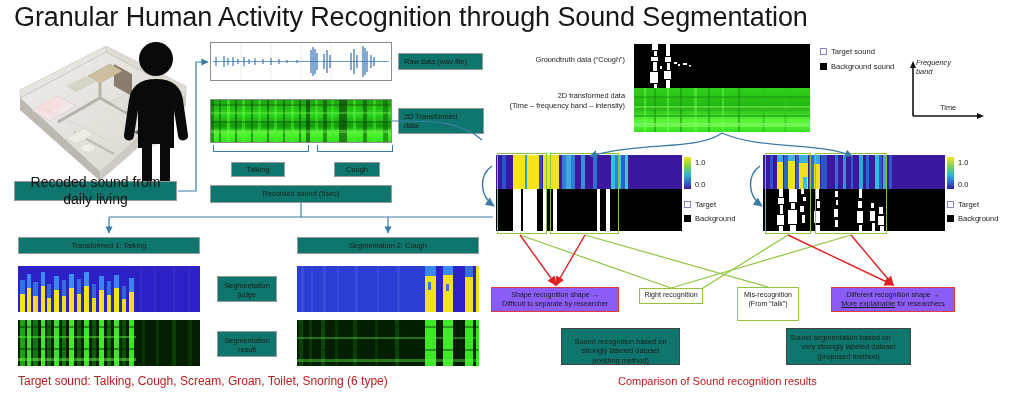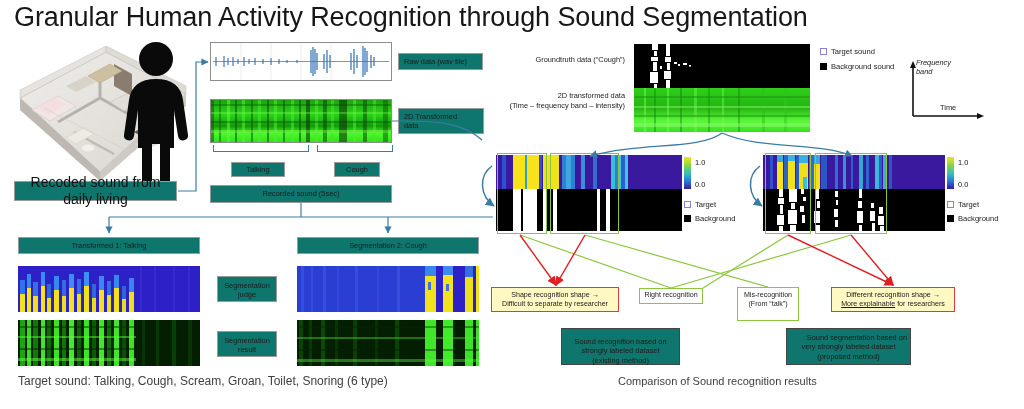--- a/index.html
+++ b/index.html
@@ -7,29 +7,29 @@
        font-family:"Liberation Sans",sans-serif;color:#111;}
   .abs{position:absolute;}
   
   #page-title{left:14px;top:2px;font-size:27px;letter-spacing:-0.1px;color:#171717;white-space:nowrap;}
   
   .lbox{box-sizing:border-box;border:1px solid #9a9a9a;background:#0f766e;
         display:flex;align-items:center;justify-content:center;text-align:center;
         font-size:7.4px;line-height:1.25;color:#1b1b1b;padding:1px 3px;}
   .lbox.big{font-size:14px;color:#111;}
   .lbox.lft{justify-content:flex-start;padding-left:5px;text-align:left;}
-  .rbox{box-sizing:border-box;border:1.3px solid #e03a3a;background:#fef9c3;
+  .rbox{box-sizing:border-box;border:1.3px solid #e03a3a;background:#8b5cf6;
         display:flex;align-items:center;justify-content:center;text-align:center;
         font-size:7.1px;line-height:1.3;color:#1b1b1b;padding:1px 3px;}
   .gbox{box-sizing:border-box;border:1.3px solid #8cc63e;background:#fff;
         display:flex;align-items:center;justify-content:center;text-align:center;
         font-size:7.1px;line-height:1.3;color:#1b1b1b;padding:1px 3px;}
   .plain{font-size:7.4px;line-height:1.3;color:#1b1b1b;}
   .plain.r{text-align:right;}
-  .cap{font-size:12px;color:#404040;}
+  .cap{font-size:12px;color:#b91c1c;}
   .cap.small{font-size:11px;}
   
   #room{left:14px;top:46px;width:175px;height:135px;}
   
   #person{left:120px;top:40px;width:72px;height:148px;}
   
   .spec{box-sizing:border-box;position:absolute;overflow:hidden;}
   .specbord{border:1px solid #8c8c8c;}
   
   .brk{position:absolute;border:1.1px solid #3a7ca5;border-top:none;height:6px;}
@@ -588,21 +588,21 @@
     <span style="text-decoration:underline">More explainable</span><span> for researchers</span>
   </div>
 </div>
 
 <div class="abs lbox" style="left:561px;top:328px;width:119px;height:37px;display:block;padding-top:8px;border-color:#444;">
   <div style="text-align:center">Sound recognition based on</div>
   <div style="text-align:center">strongly labeled dataset</div>
   <div style="text-align:center">(existing method)</div>
 </div>
 <div class="abs lbox" style="left:786px;top:328px;width:125px;height:37px;display:block;padding-top:4px;border-color:#444;">
-  <div style="text-align:right">Sound segmentation based on</div>
+  <div style="text-align:left">Sound segmentation based on</div>
   <div style="">very strongly labeled dataset</div>
   <div style="text-align:center">(proposed method)</div>
 </div>
 
 <div class="abs cap small" style="left:618px;top:375px;">Comparison of Sound recognition results</div>
 
 <svg class="ovl">
   <defs>
     <marker id="ab" markerWidth="7" markerHeight="7" refX="5.5" refY="3" orient="auto">
       <path d="M0,0 L6,3 L0,6 z" fill="#3a7ca5"></path>

